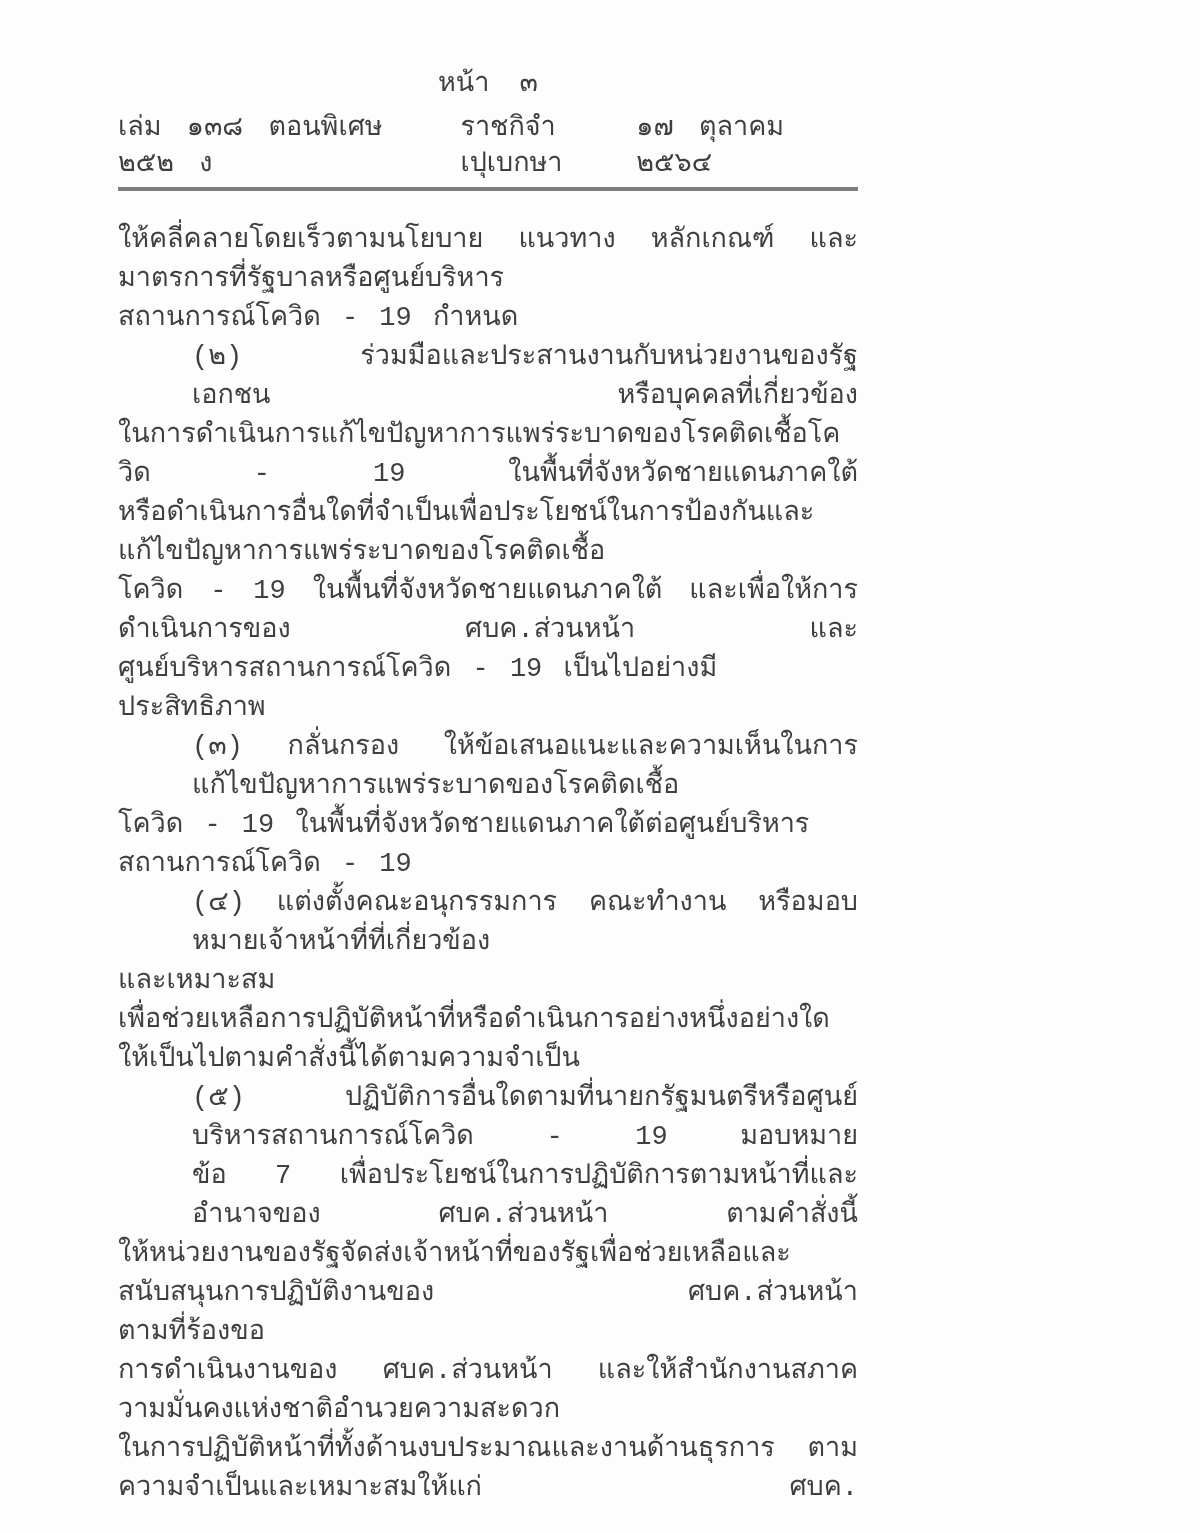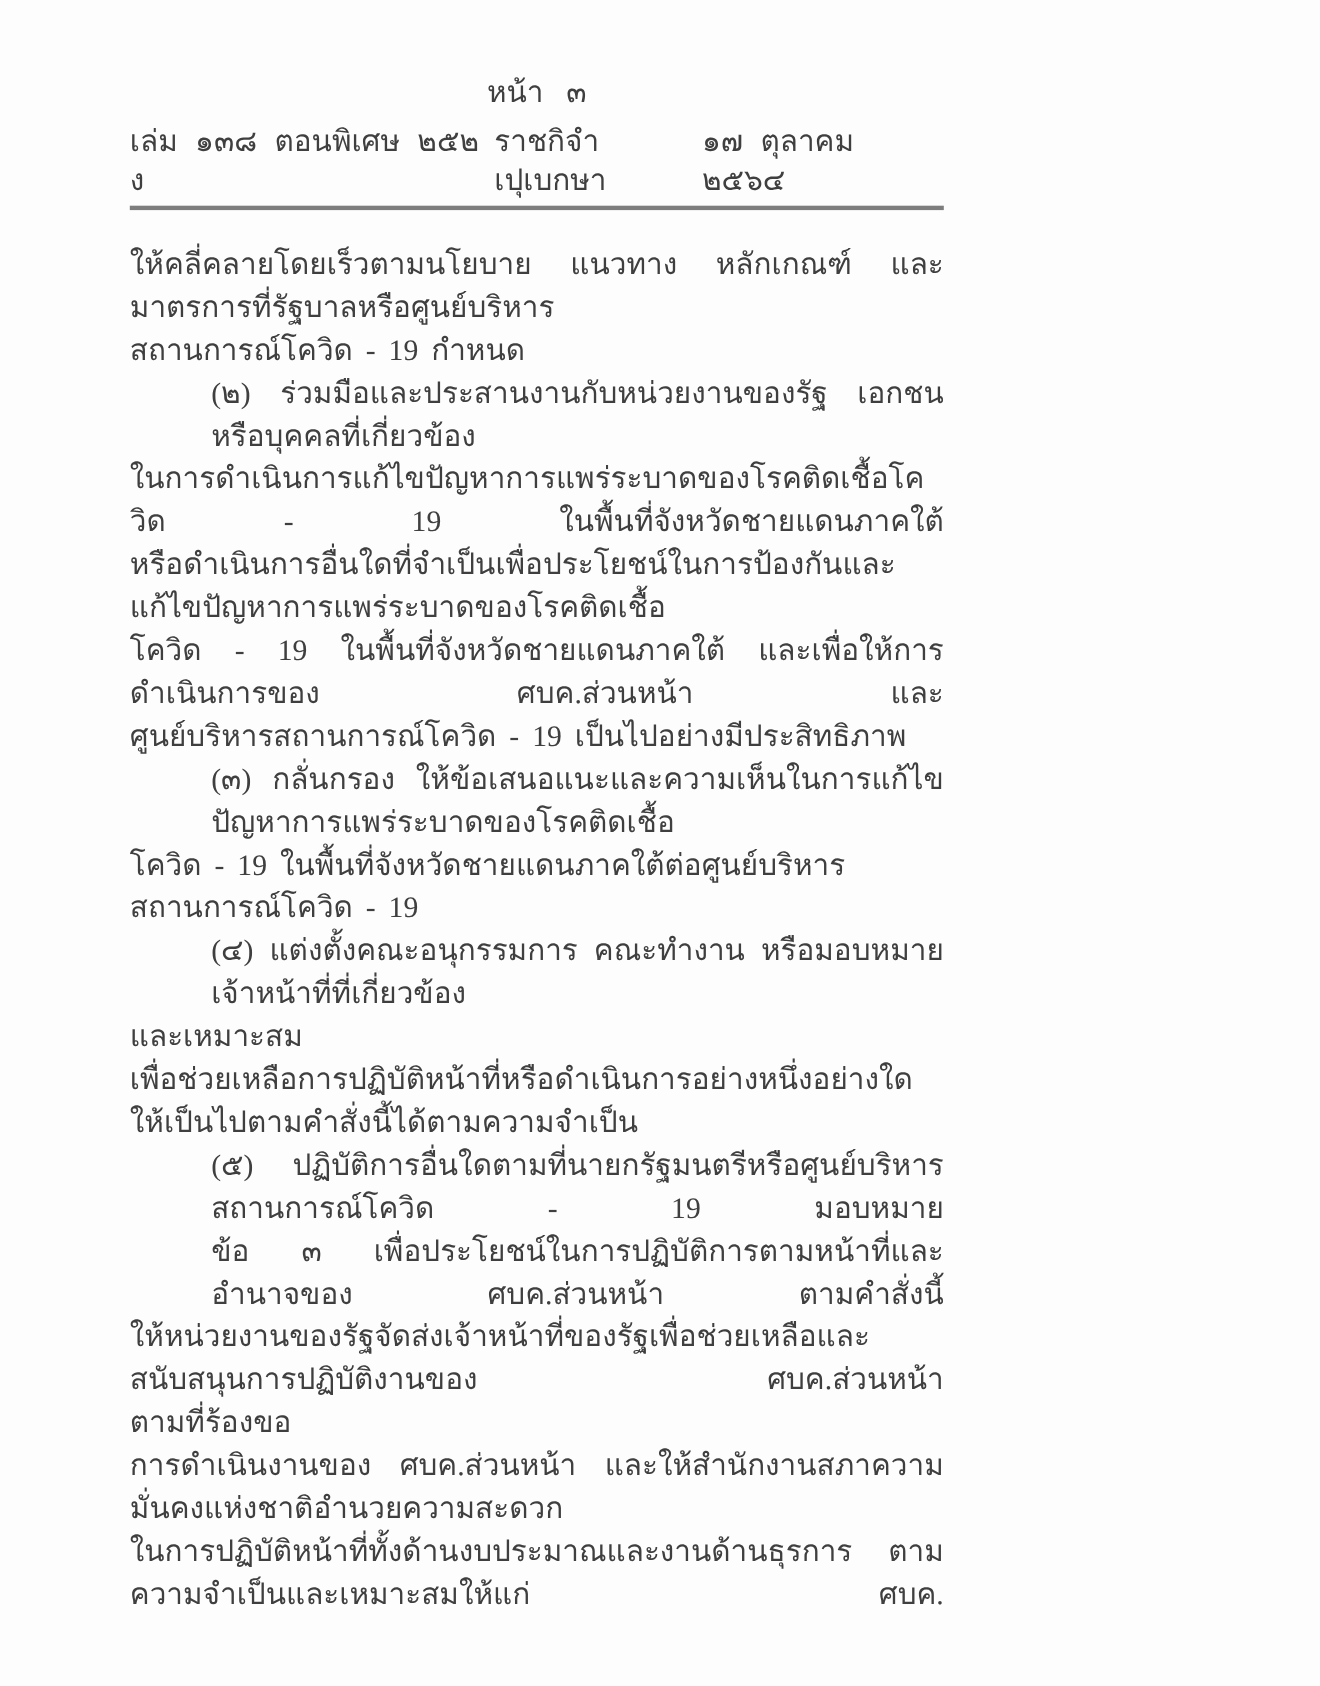--- a/index.html
+++ b/index.html
@@ -7,21 +7,21 @@
     padding: 0;
     background: #fdfdfd;
   }
   .page {
     position: relative;
     width: 988px;
     height: 1533px;
     background: #fdfdfd;
     overflow: hidden;
     box-sizing: border-box;
-    font-family: Liberation Serif, serif;
+    font-family: Liberation Mono, monospace;
     color: #3f3f3f;
   }
   
   .header {
     padding: 66px 130px 0 118px;
   }
   .page-label {
     text-align: center;
     font-size: 27px;
     line-height: 36px;
@@ -83,20 +83,20 @@
       <div class="line fill">ในการดำเนินการแก้ไขปัญหาการแพร่ระบาดของโรคติดเชื้อโควิด - 19 ในพื้นที่จังหวัดชายแดนภาคใต้</div>
       <div class="line fill">หรือดำเนินการอื่นใดที่จำเป็นเพื่อประโยชน์ในการป้องกันและแก้ไขปัญหาการแพร่ระบาดของโรคติดเชื้อ</div>
       <div class="line fill">โควิด - 19 ในพื้นที่จังหวัดชายแดนภาคใต้ และเพื่อให้การดำเนินการของ ศบค.ส่วนหน้า และ</div>
       <div class="line">ศูนย์บริหารสถานการณ์โควิด - 19 เป็นไปอย่างมีประสิทธิภาพ</div>
       <div class="line indent fill">(๓) กลั่นกรอง ให้ข้อเสนอแนะและความเห็นในการแก้ไขปัญหาการแพร่ระบาดของโรคติดเชื้อ</div>
       <div class="line">โควิด - 19 ในพื้นที่จังหวัดชายแดนภาคใต้ต่อศูนย์บริหารสถานการณ์โควิด - 19</div>
       <div class="line indent fill">(๔) แต่งตั้งคณะอนุกรรมการ คณะทำงาน หรือมอบหมายเจ้าหน้าที่ที่เกี่ยวข้อง</div>
       <div class="line">และเหมาะสม</div>
       <div class="line fill">เพื่อช่วยเหลือการปฏิบัติหน้าที่หรือดำเนินการอย่างหนึ่งอย่างใดให้เป็นไปตามคำสั่งนี้ได้ตามความจำเป็น</div>
       <div class="line indent fill">(๕) ปฏิบัติการอื่นใดตามที่นายกรัฐมนตรีหรือศูนย์บริหารสถานการณ์โควิด - 19 มอบหมาย</div>
-      <div class="line indent fill">ข้อ ๓ เพื่อประโยชน์ในการปฏิบัติการตามหน้าที่และอำนาจของ ศบค.ส่วนหน้า ตามคำสั่งนี้</div>
+      <div class="line indent fill">ข้อ 7 เพื่อประโยชน์ในการปฏิบัติการตามหน้าที่และอำนาจของ ศบค.ส่วนหน้า ตามคำสั่งนี้</div>
       <div class="line fill">ให้หน่วยงานของรัฐจัดส่งเจ้าหน้าที่ของรัฐเพื่อช่วยเหลือและสนับสนุนการปฏิบัติงานของ ศบค.ส่วนหน้า</div>
       <div class="line">ตามที่ร้องขอ</div>
       <div class="line fill">การดำเนินงานของ ศบค.ส่วนหน้า และให้สำนักงานสภาความมั่นคงแห่งชาติอำนวยความสะดวก</div>
       <div class="line fill">ในการปฏิบัติหน้าที่ทั้งด้านงบประมาณและงานด้านธุรการ ตามความจำเป็นและเหมาะสมให้แก่ ศบค.</div>
     </div>
 
 </div>
 
 </body></html>

